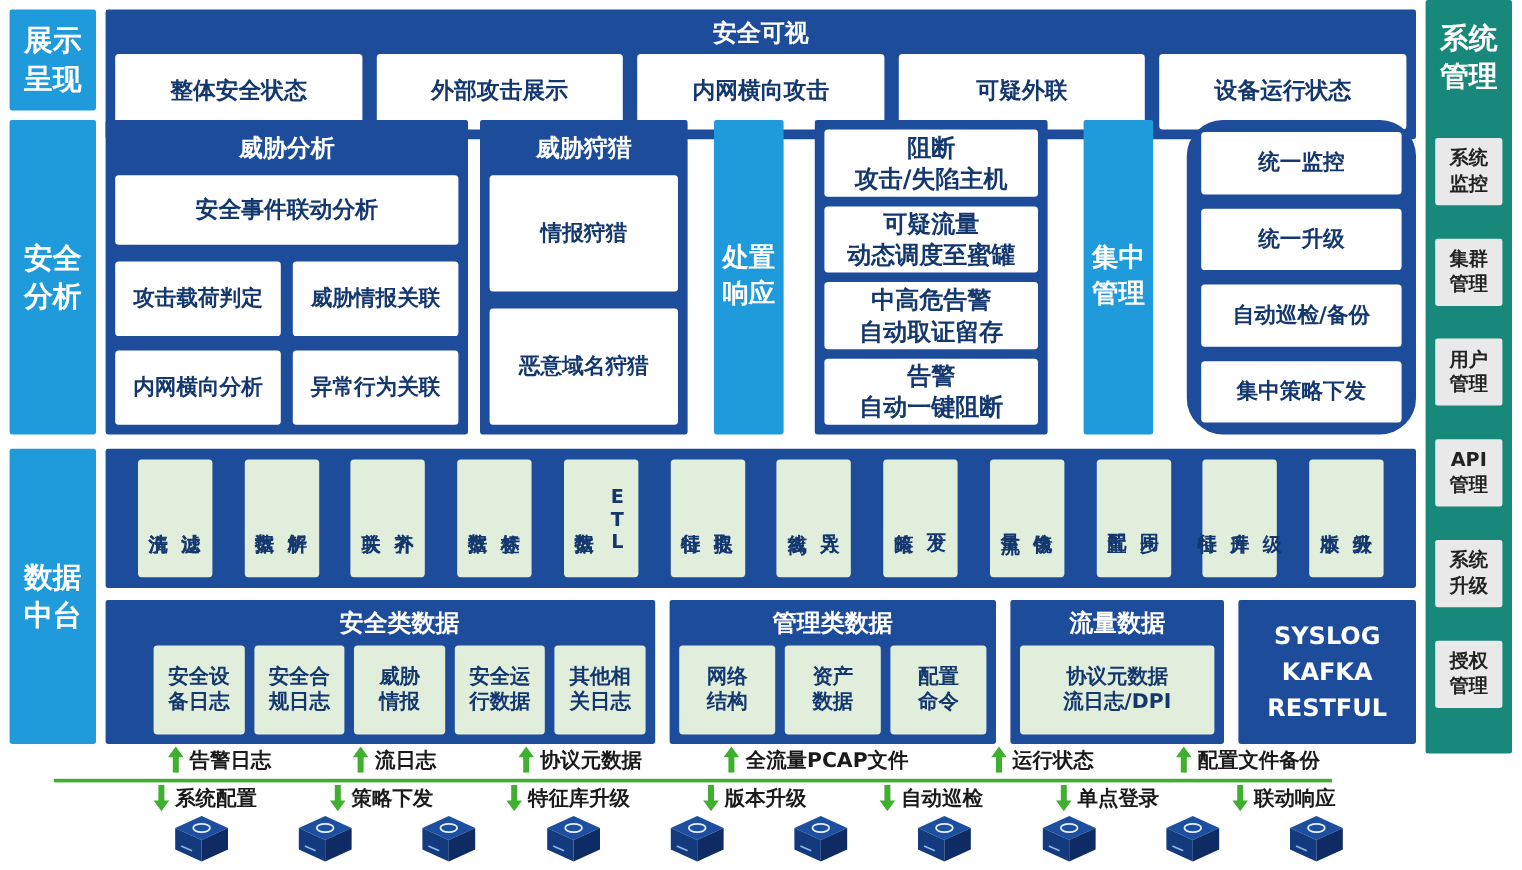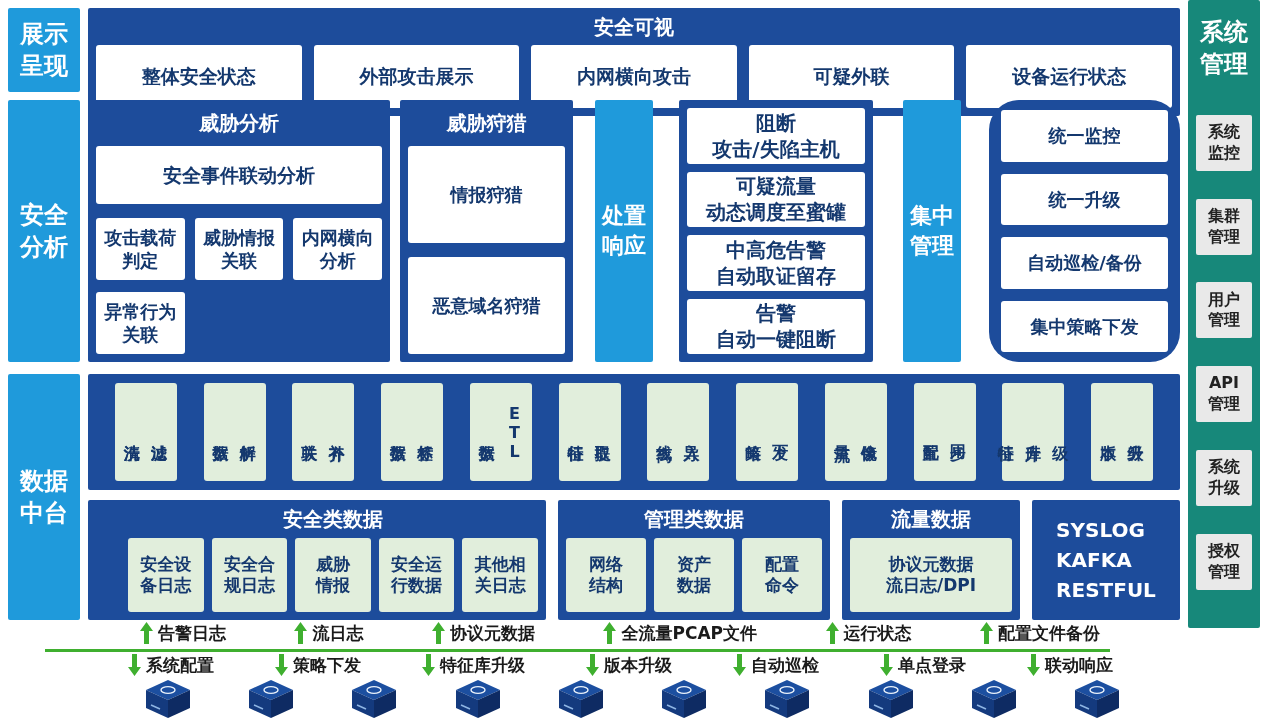--- a/index.html
+++ b/index.html
@@ -17,21 +17,21 @@
   
   .vis{padding:6px 8px 8px;display:flex;flex-direction:column;}
   .vis-row{display:flex;gap:12px;flex:1;margin-top:4px;}
   .vis-row .chip{flex:1;font-size:19px;}
   
   .arow{display:flex;}
   .pcol{display:flex;flex-direction:column;padding:8px;height:100%;box-sizing:border-box;}
   .pcol .ptitle{height:30px;line-height:30px;margin-bottom:8px;}
   .ta{width:302px;margin-right:10px;}
   .wide-chip{height:58px;margin-bottom:14px;font-size:19px;}
-  .grid2{display:grid;grid-template-columns:1fr 1fr 1fr;gap:12px 10px;flex:1;}
+  .grid2{display:grid;grid-template-columns:1fr 1fr;gap:12px 10px;flex:1;}
   .grid2 .chip{font-size:18px;}
   .th{width:173px;margin-right:22px;}
   .th .chip{flex:1;font-size:18px;}
   .th .pcol-list{display:flex;flex-direction:column;gap:14px;flex:1;}
   .vlab{width:58px;font-size:22px;}
   .resp-label{margin-right:26px;}
   .disp{width:194px;margin-right:30px;padding:8px;display:flex;flex-direction:column;gap:8px;box-sizing:border-box;}
   .disp .chip{flex:1;font-size:20px;}
   .cm-label{margin-right:28px;}
   .mgmt{flex:1;padding:10px 12px;display:flex;flex-direction:column;gap:12px;box-sizing:border-box;border-radius:30px;}
@@ -44,21 +44,21 @@
   .drow{display:flex;gap:12px;}
   .dpanel{padding:6px 8px 8px;display:flex;flex-direction:column;box-sizing:border-box;}
   .dpanel .ptitle{height:26px;line-height:26px;}
   .dpanel .dr{display:flex;gap:8px;flex:1;margin-top:6px;}
   .dpanel .dr .chip-g{flex:1;font-size:17px;}
   .sec{width:458px;padding-left:40px;}
   .mgd{width:272px;}
   .trf{width:178px;}
   .trf .chip-g{font-size:16px;}
   .sys{flex:1;display:flex;align-items:center;justify-content:center;color:#fff;font-size:20px;
-       text-align:left;white-space:pre-line;line-height:1.5;}
+       text-align:center;white-space:pre-line;line-height:1.5;}
   
   .rrail{background:#17887A;display:flex;flex-direction:column;border-radius:2px;}
   .rrail .rtitle{color:#fff;font-size:24px;text-align:center;white-space:pre-line;line-height:1.35;padding-top:16px;}
   .rrail .ritems{flex:1;display:flex;flex-direction:column;justify-content:space-evenly;padding:6px 8px 10px;}
   .rchip{background:#E9E9E9;color:#222;height:56px;display:flex;align-items:center;justify-content:center;
        text-align:center;white-space:pre-line;font-size:16px;border-radius:2px;line-height:1.3;}
   
   .flowrow{display:flex;justify-content:space-between;align-items:center;}
   .flow{display:flex;align-items:center;gap:5px;color:#1A1A1A;font-size:17px;}
   .gline{background:#3FAF2F;}

